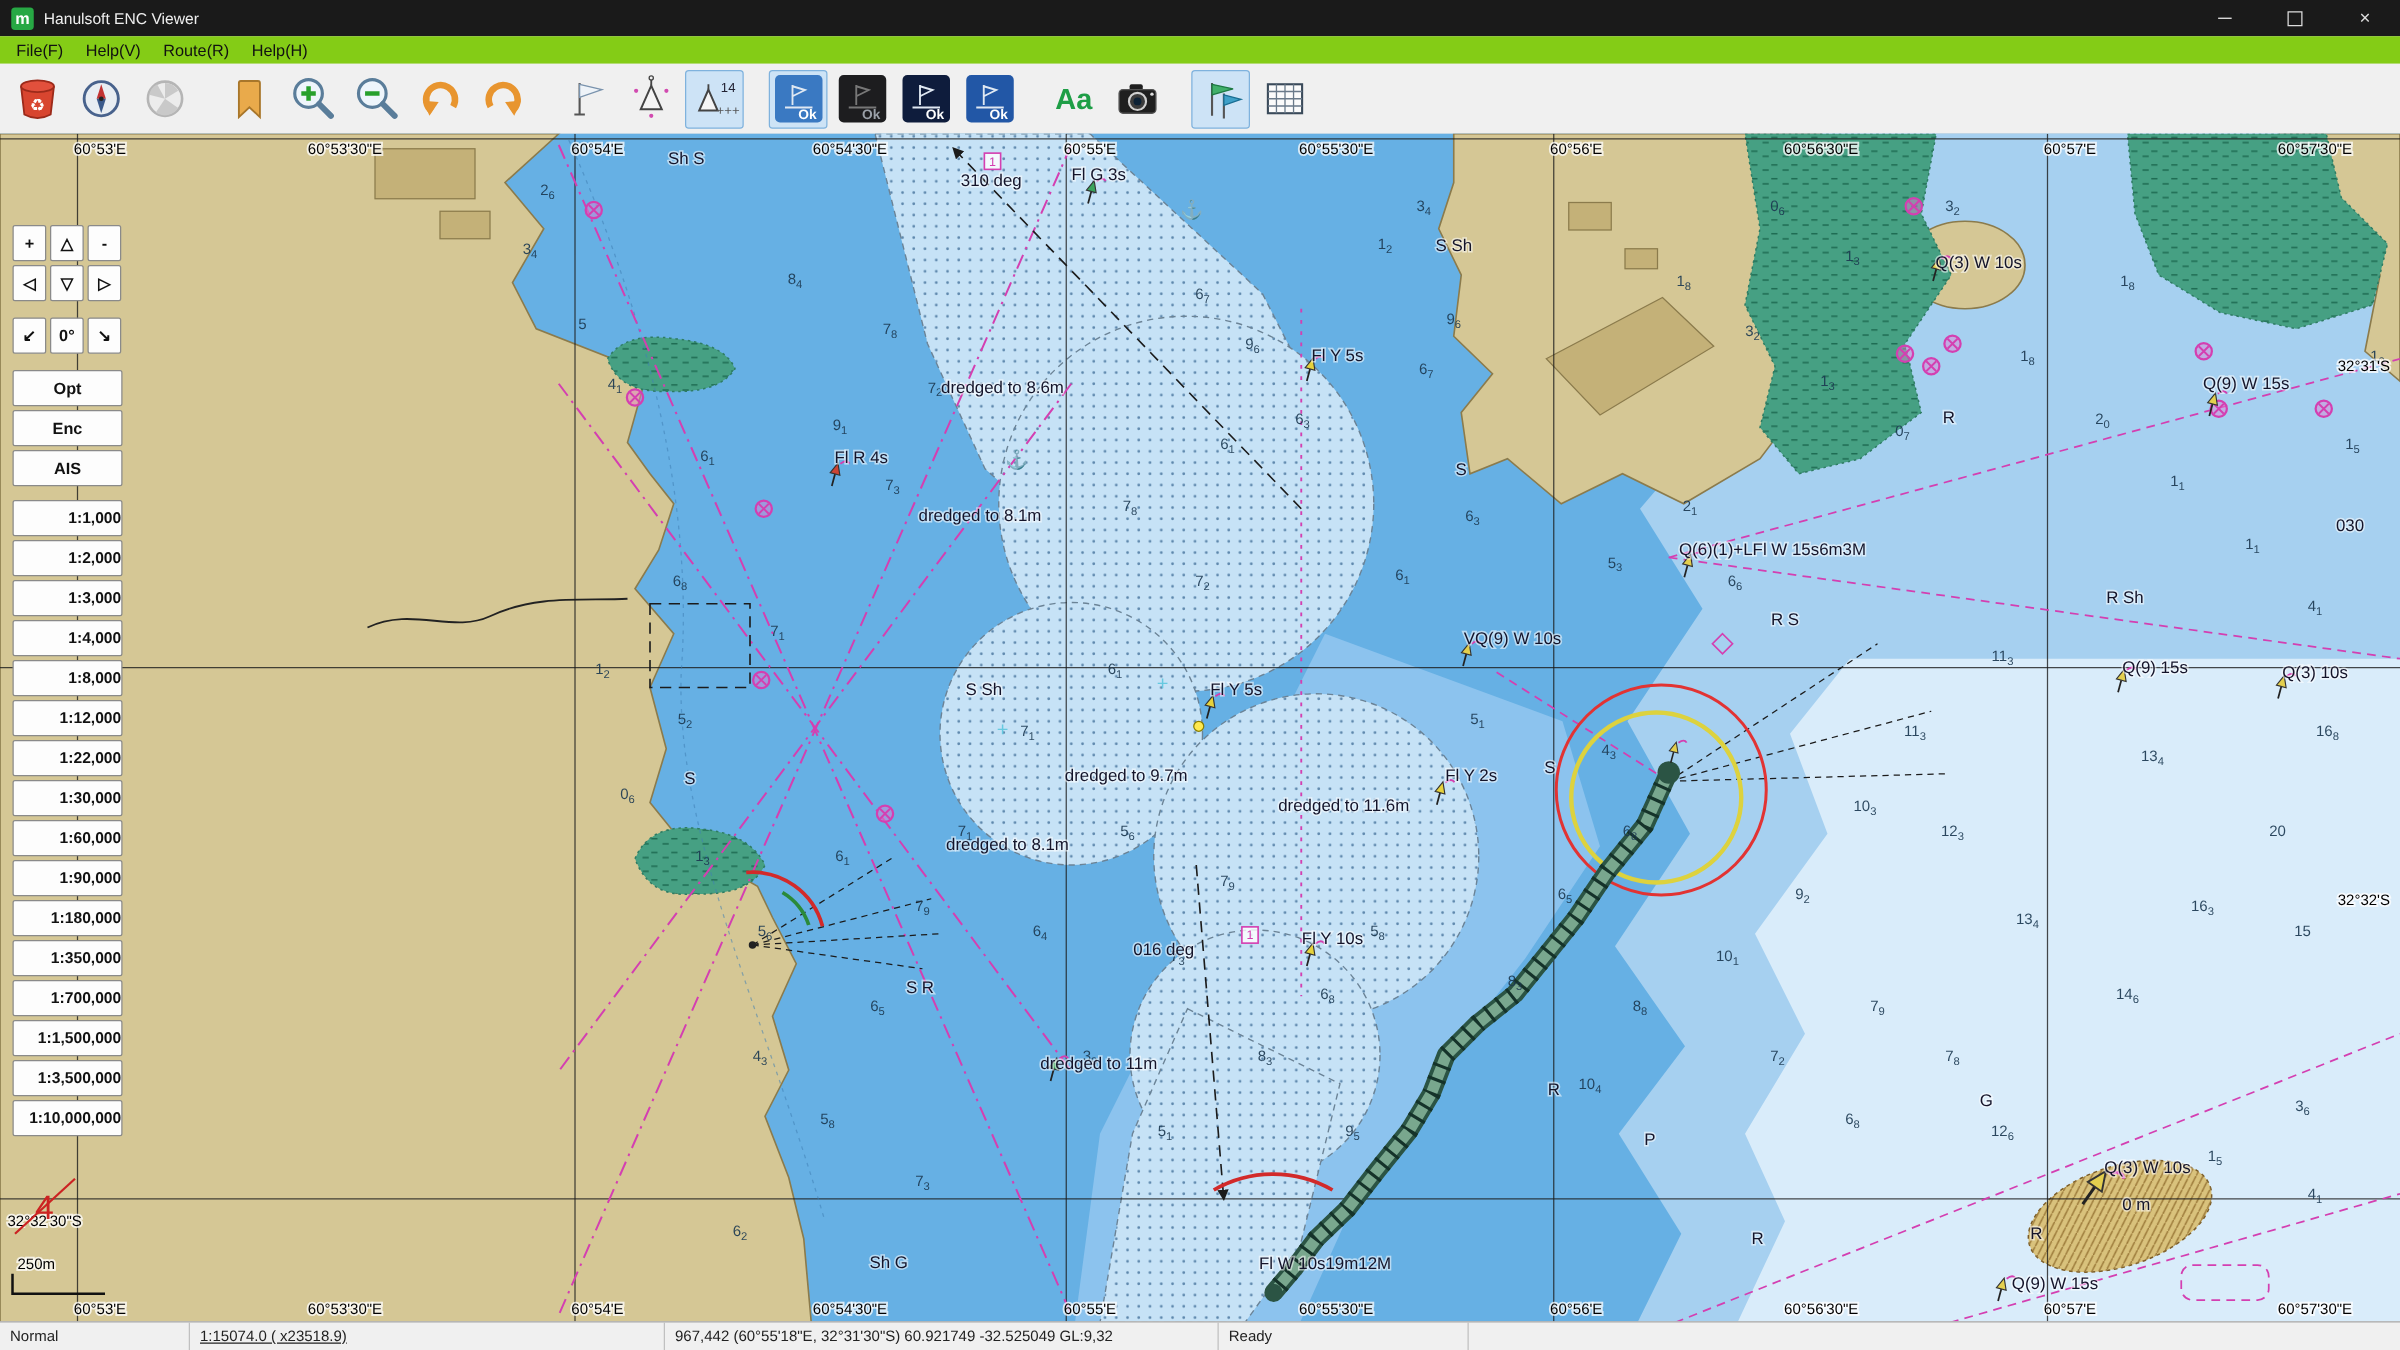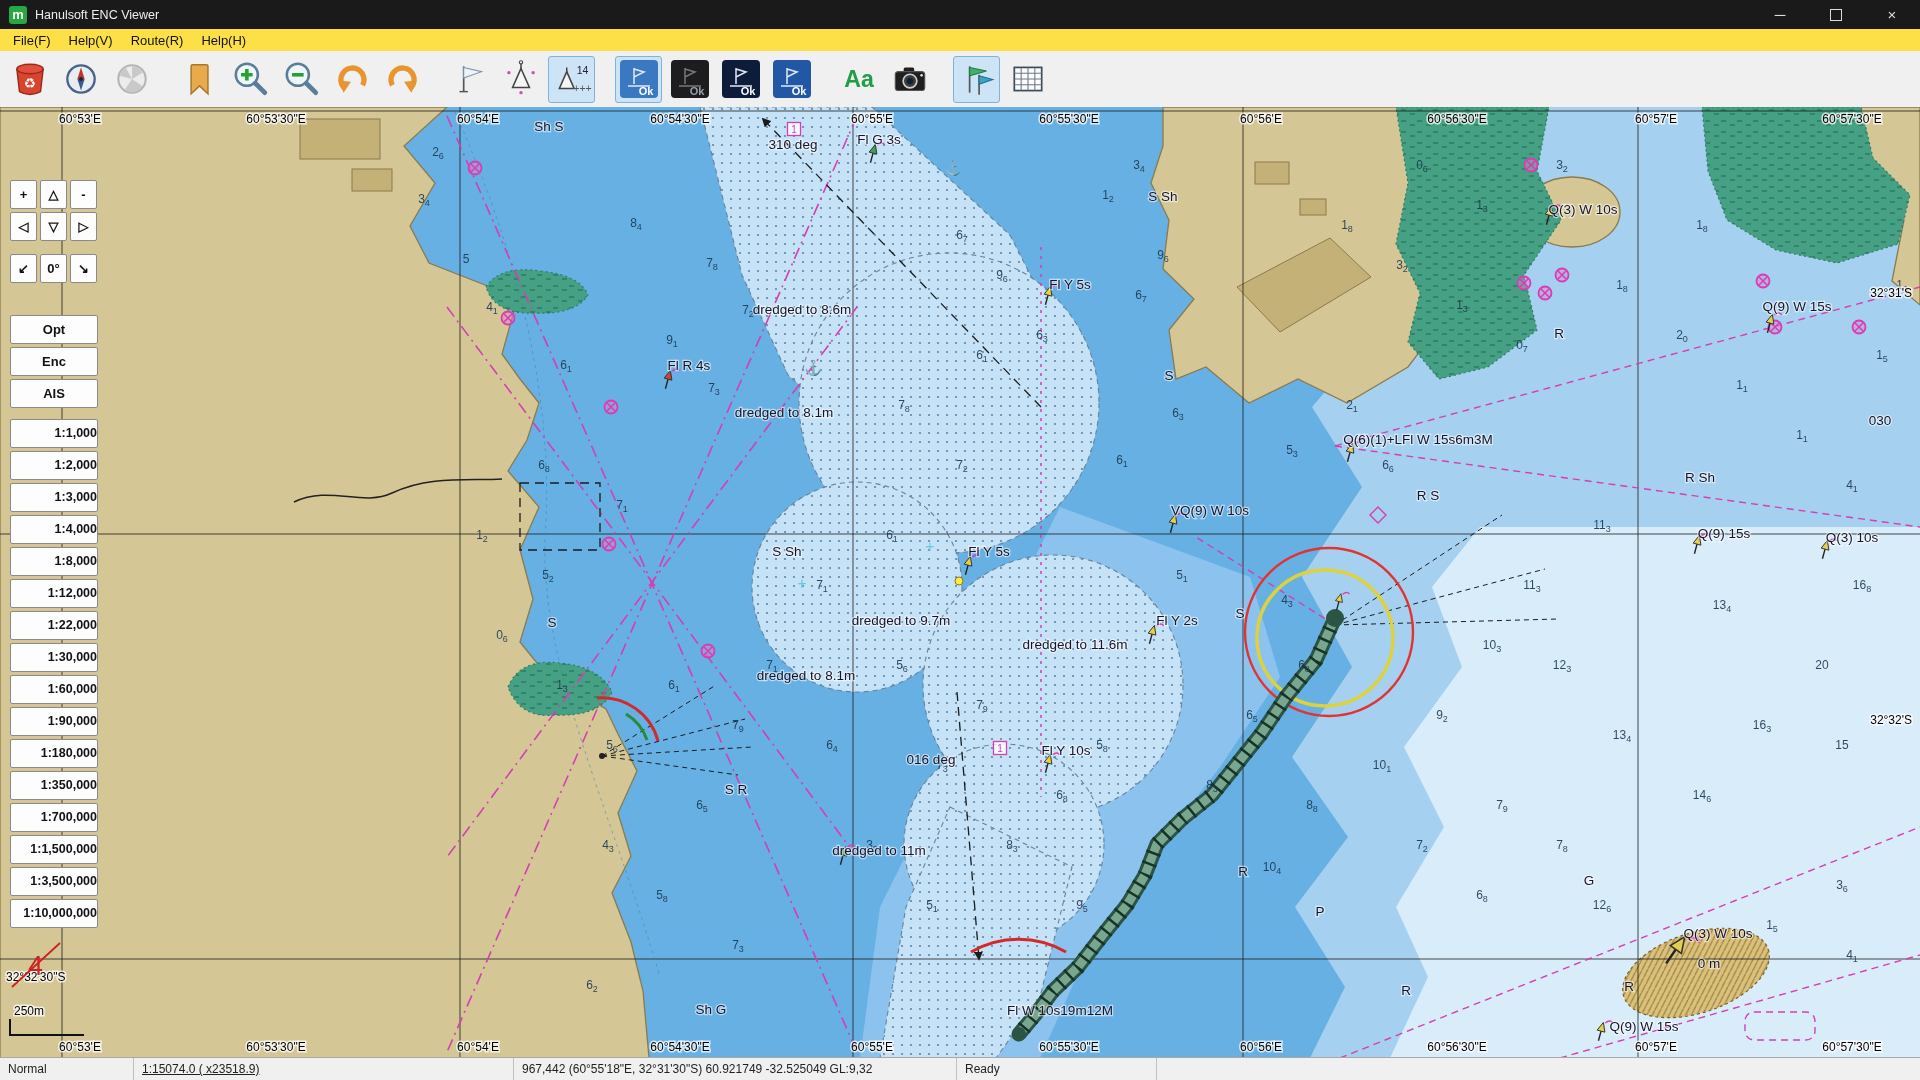--- a/index.html
+++ b/index.html
@@ -9,21 +9,21 @@
   
   .titlebar{position:absolute;top:0;left:0;right:0;height:29px;background:#1a1a1a;
     display:flex;align-items:center;color:#eee;font-size:12.5px;}
   .app-icon{width:18px;height:18px;margin:0 8px 0 9px;background:#27a844;border-radius:3px;
     color:#fff;font-weight:bold;font-size:13px;display:flex;align-items:center;justify-content:center;}
   .win-controls{margin-left:auto;display:flex;height:100%;}
   .win-btn{width:56px;height:100%;display:flex;align-items:center;justify-content:center;color:#ddd;font-size:15px;}
   .max-glyph{width:10px;height:10px;border:1px solid #ddd;display:block;}
 
   
-  .menubar{position:absolute;top:29px;left:0;right:0;height:22px;background:#fde047;
+  .menubar{position:absolute;top:29px;left:0;right:0;height:22px;background:#84cc16;
     display:flex;align-items:center;font-size:13px;color:#111;padding-left:4px;}
   .menu-item{padding:0 9px;height:100%;display:flex;align-items:center;}
 
   
   .toolbar{position:absolute;top:51px;left:0;right:0;height:56px;background:#f0f0f0;
     border-bottom:1px solid #d4d4d4;display:flex;align-items:center;padding:0 6px;gap:4px;}
   .tbtn{width:47px;height:47px;border:1px solid transparent;border-radius:3px;
     display:flex;align-items:center;justify-content:center;background:transparent;padding:0;}
   .tbtn.pressed{background:#cde3f6;border-color:#7fb2dd;}
   .tsep{width:12px;height:100%;}
@@ -62,30 +62,30 @@
 
   
   .sidebar{position:absolute;left:10px;top:73px;width:92px;}
   .sbtn{display:inline-block;background:#fdfdfd;border:1px solid #8a8a8a;border-radius:2px;
     font-size:13px;font-weight:600;color:#111;text-align:center;height:29px;line-height:27px;
     box-sizing:border-box;vertical-align:top;padding:0;font-family:"Liberation Sans",sans-serif;}
   .nav-row{height:32px;}
   .nav-row .sbtn{width:27px;margin-right:3px;}
   .nav-row .sbtn:last-child{margin-right:0;}
   .nav-row.r3{margin-top:10px;}
-  .modes{margin-top:29px;}
+  .modes{margin-top:10px;}
   .modes .sbtn{width:88px;display:block;margin-bottom:3px;}
   .scales{margin-top:11px;}
   .scales .sbtn{width:88px;display:block;margin-bottom:3px;font-size:12.5px;text-align:right;}
 
   
   .statusbar{position:absolute;bottom:0;left:0;right:0;height:22px;background:#f0f0f0;
     border-top:1px solid #a8a8a8;display:flex;align-items:center;font-size:12px;color:#222;}
   .seg{height:100%;display:flex;align-items:center;padding-left:8px;border-right:1px solid #c0c0c0;box-sizing:border-box;}
-  .seg.s1{width:134px;} .seg.s2{width:380px;text-decoration:underline;} .seg.s3{width:443px;} .seg.s4{width:200px;}
+  .seg.s1{width:152px;} .seg.s2{width:380px;text-decoration:underline;} .seg.s3{width:443px;} .seg.s4{width:200px;}
   .seg.fill{flex:1;border-right:none;}
 </style>
 </head>
 <body>
 
 <div class="window">
 
   <div class="titlebar">
     <div class="app-icon">m</div>
     <span>Hanulsoft ENC Viewer</span>

